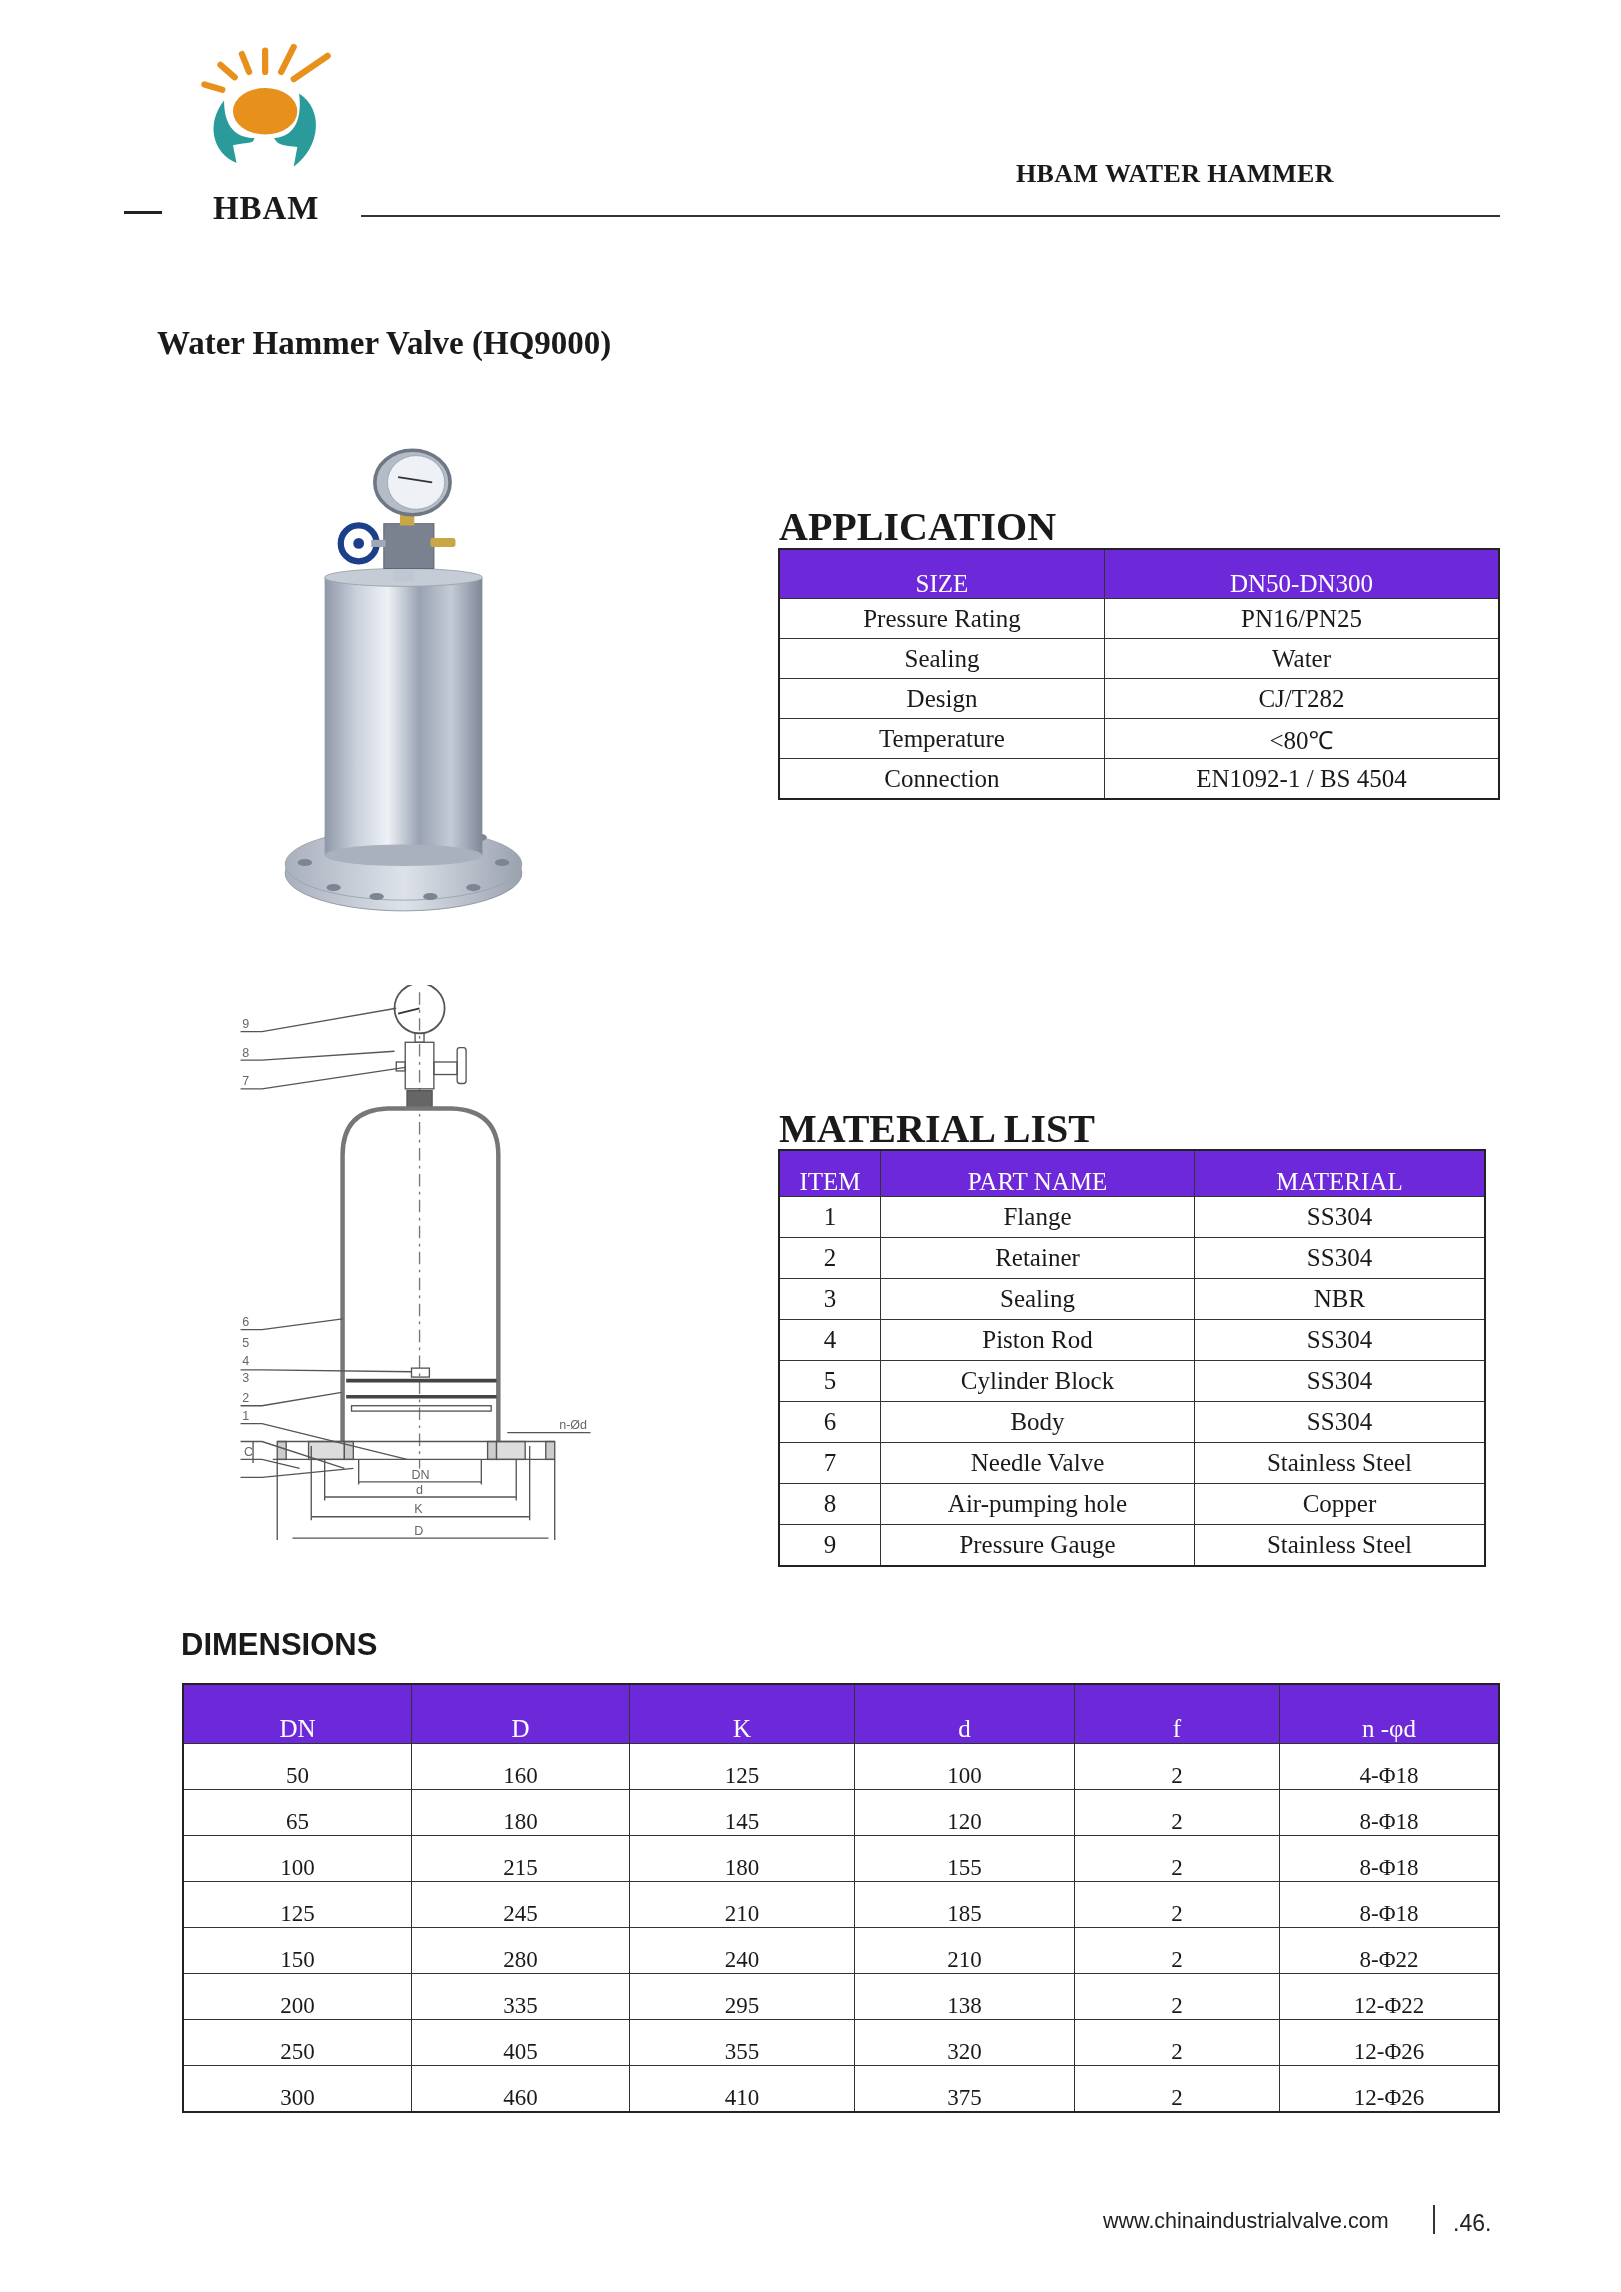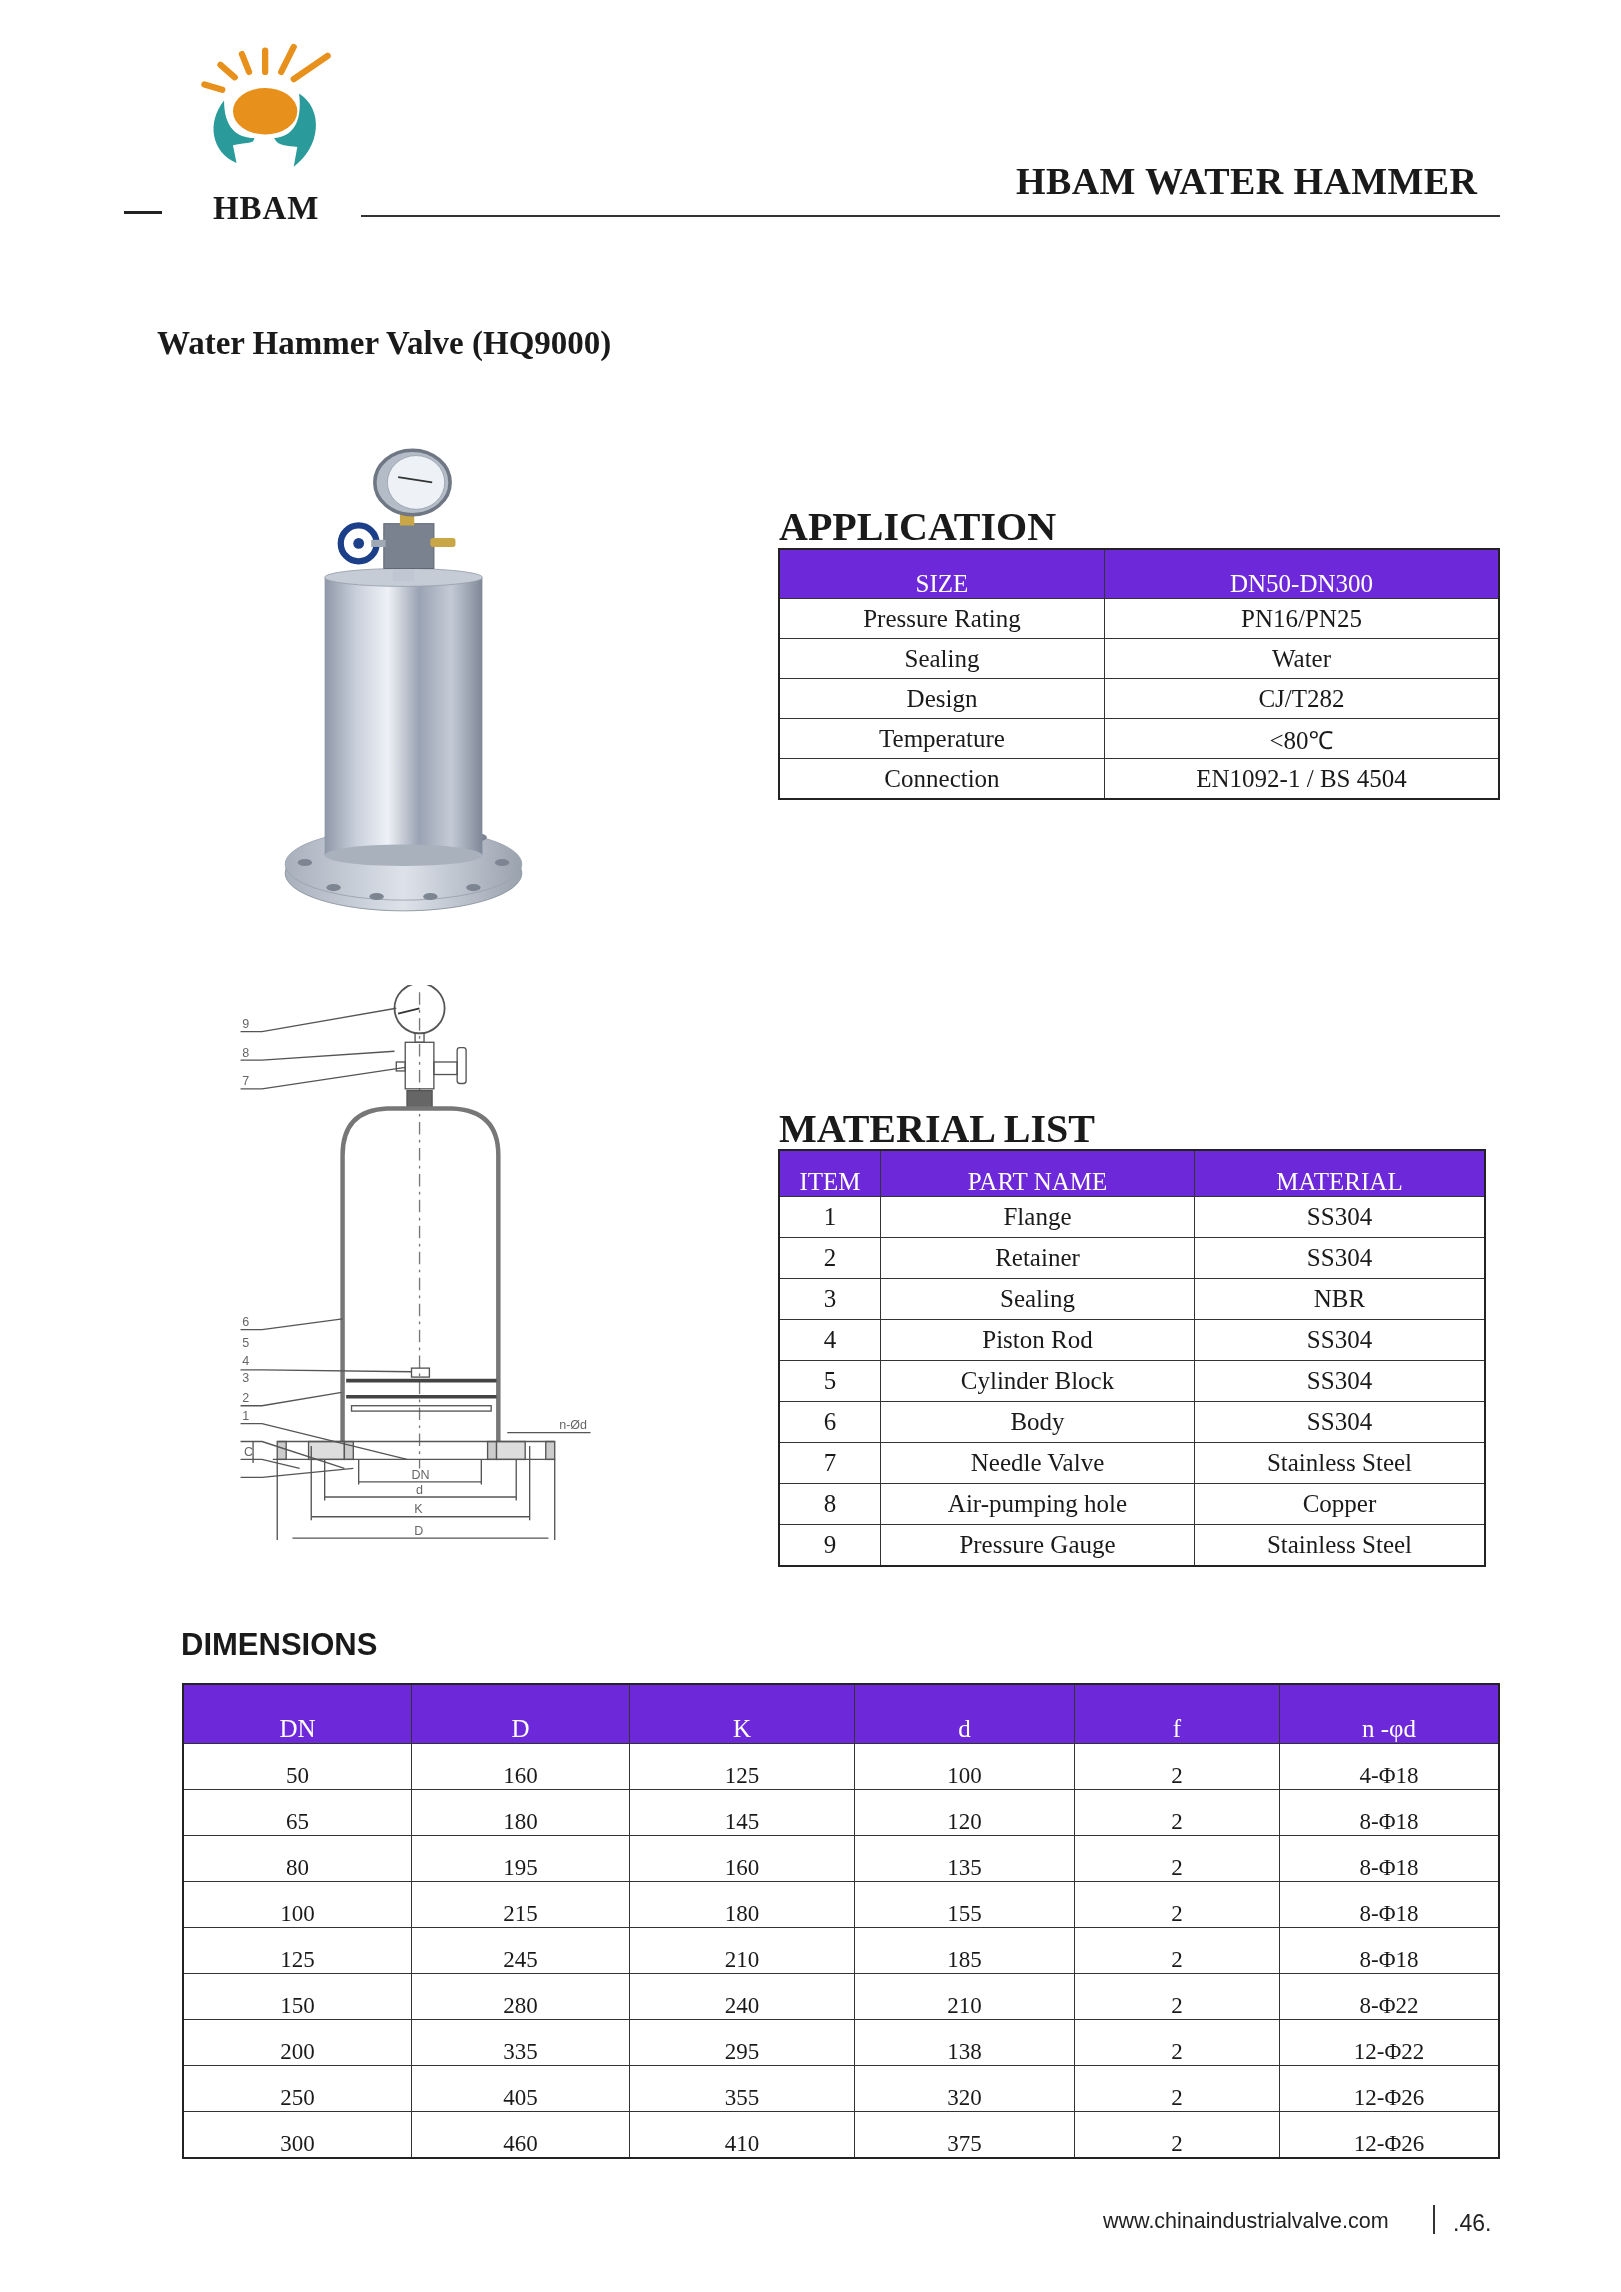--- a/index.html
+++ b/index.html
@@ -5,21 +5,21 @@
   html, body { margin: 0; padding: 0; background: #ffffff; }
   body { width: 1622px; height: 2293px; position: relative; overflow: hidden;
          font-family: "Liberation Serif", serif; color: #1a1a1a; }
   .abs { position: absolute; }
 
   
   .logo { left: 199px; top: 38px; width: 143px; height: 134px; }
   .logo-text { left: 213px; top: 190px; font-size: 33px; font-weight: bold; letter-spacing: 0.9px; }
   .dash-left { left: 124px; top: 211px; width: 38px; height: 2.7px; background: #222; }
   .header-rule { left: 361px; top: 215px; width: 1139px; height: 1.8px; background: #333; }
-  .header-title { left: 1016px; top: 159px; font-size: 38px; font-weight: bold; letter-spacing: 0.4px; }
+  .header-title { left: 1016px; top: 159px; font-size: 26px; font-weight: bold; letter-spacing: 0.4px; }
 
   .product-title { left: 157px; top: 325px; font-size: 33px; font-weight: bold; }
 
   
   .sec-h { font-size: 40px; font-weight: bold; }
   .sec-app { left: 779px; top: 503px; }
   .sec-mat { left: 779px; top: 1105px; }
   .sec-dim { left: 181px; top: 1627px; font-family: "Liberation Sans", sans-serif; font-size: 31px; font-weight: bold; }
 
   table.t { border-collapse: collapse; position: absolute; font-family: "Liberation Serif", serif; color: #1a1a1a; }
@@ -312,28 +312,20 @@
       </tr>
       <tr>
         <td>65</td>
         <td>180</td>
         <td>145</td>
         <td>120</td>
         <td>2</td>
         <td>8-Φ18</td>
       </tr>
       <tr>
-        <td>80</td>
-        <td>195</td>
-        <td>160</td>
-        <td>135</td>
-        <td>2</td>
-        <td>8-Φ18</td>
-      </tr>
-      <tr>
         <td>100</td>
         <td>215</td>
         <td>180</td>
         <td>155</td>
         <td>2</td>
         <td>8-Φ18</td>
       </tr>
       <tr>
         <td>125</td>
         <td>245</td>

